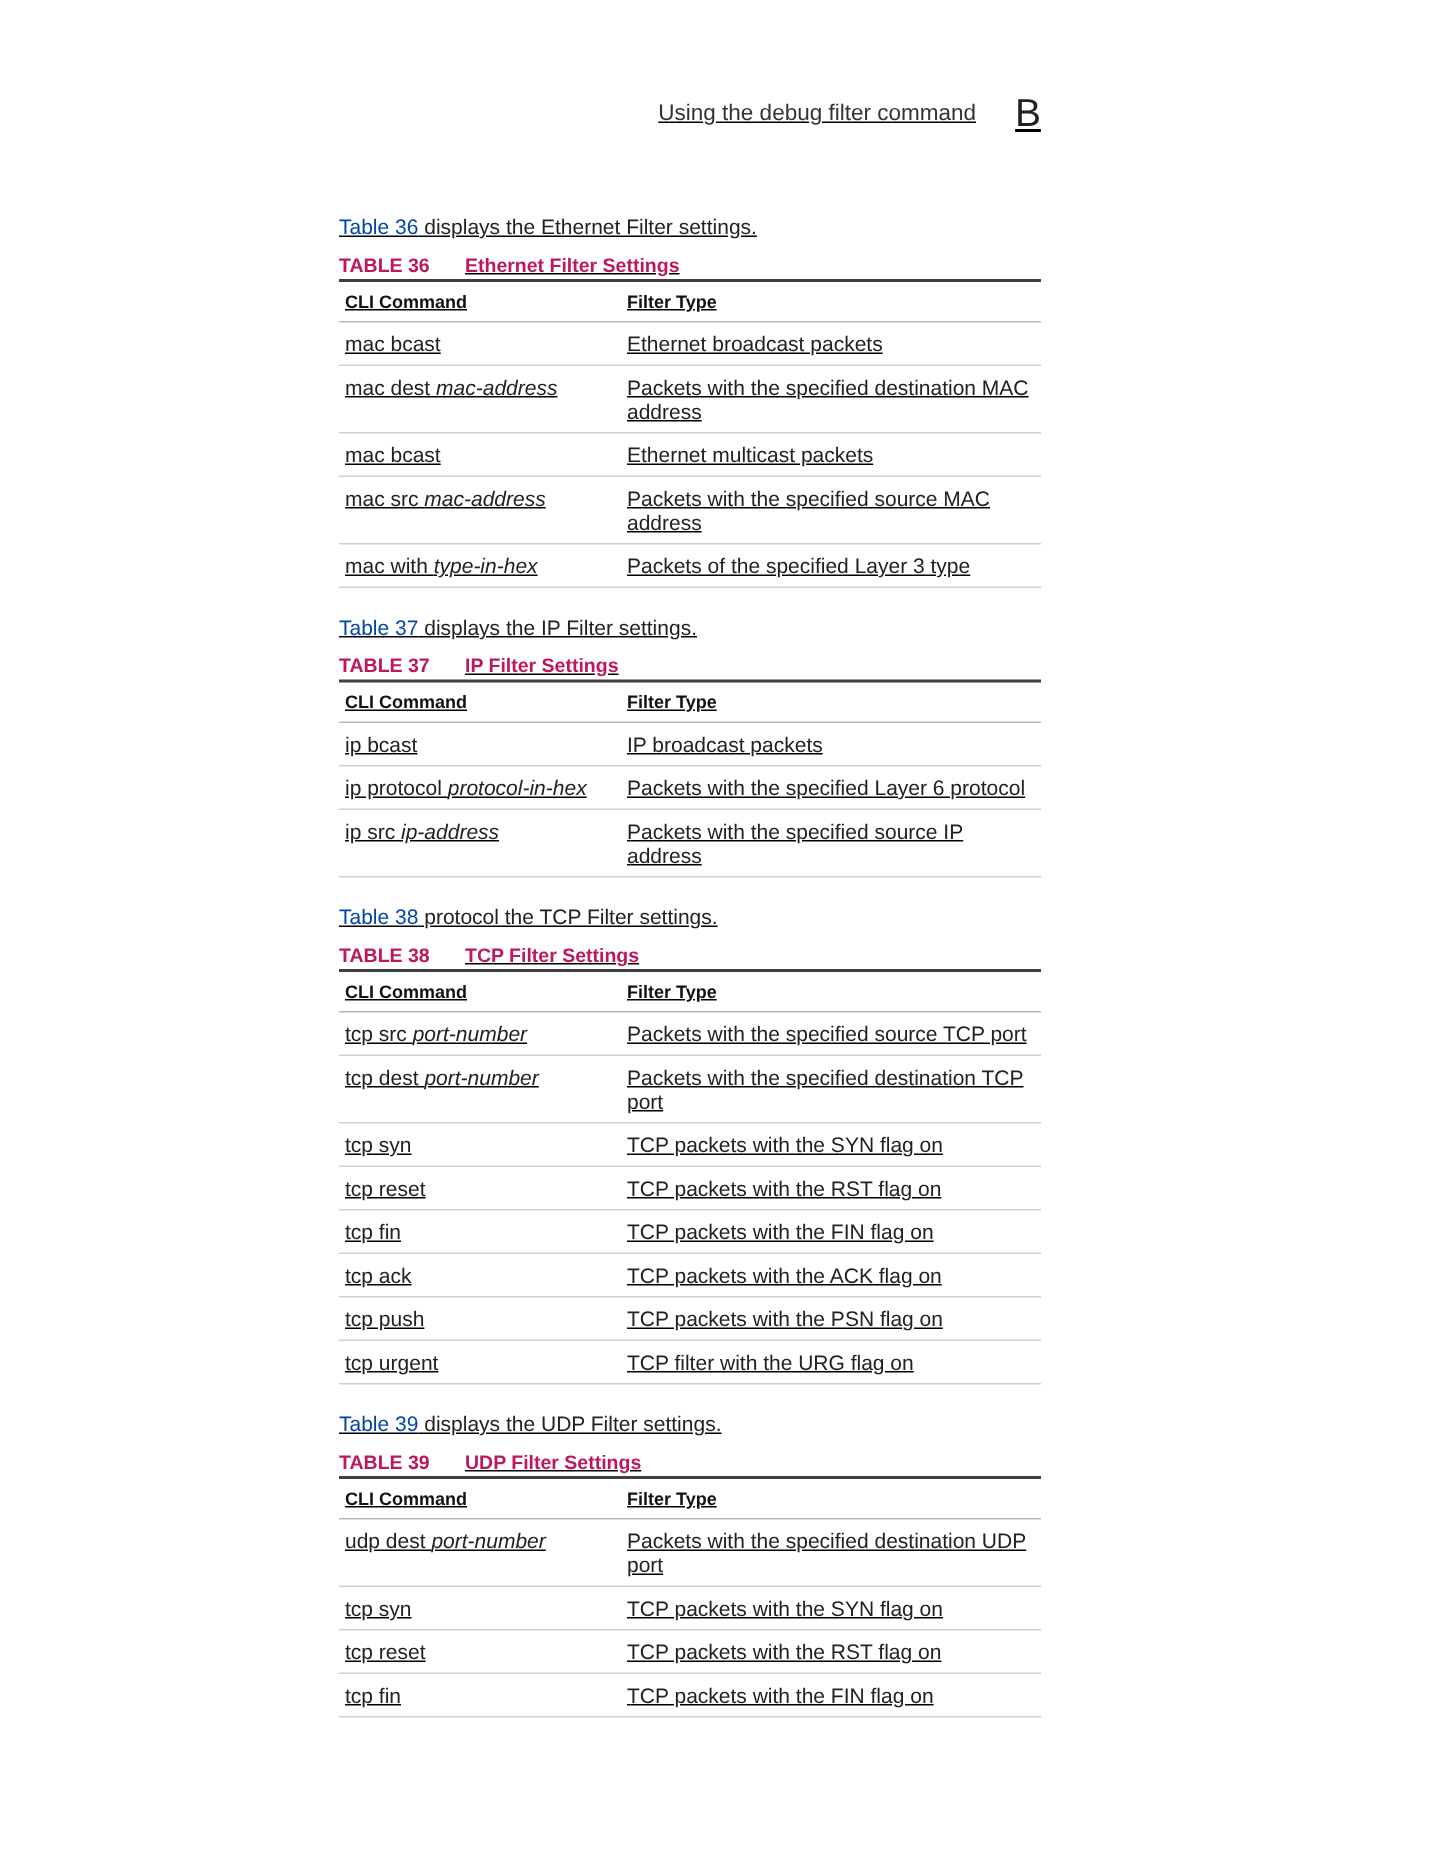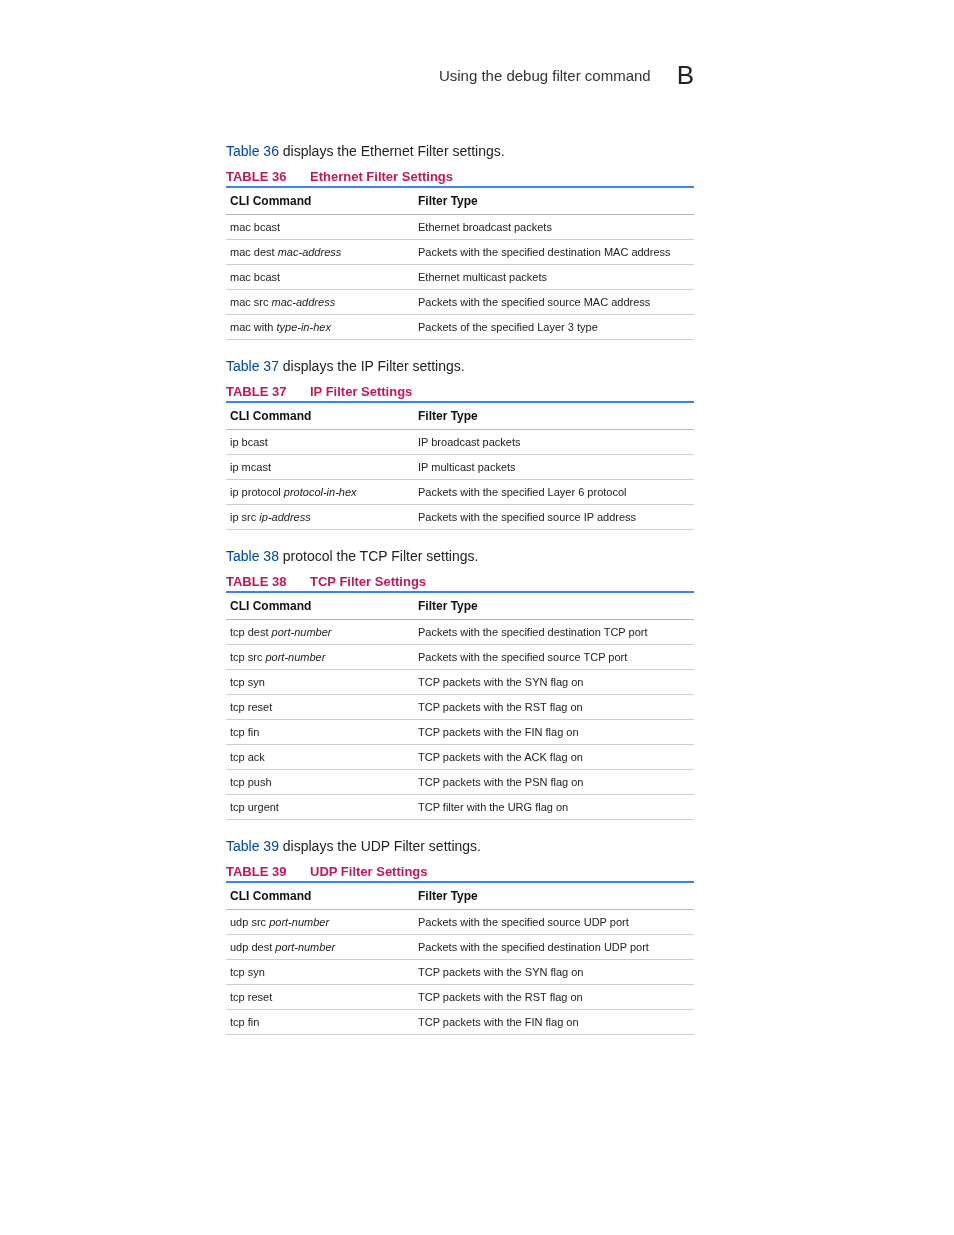--- a/index.html
+++ b/index.html
@@ -10,20 +10,21 @@
     font-family: Arial, Helvetica, sans-serif;
     color: #000;
     width: 954px;
   }
   .page {
     box-sizing: border-box;
     width: 790px;
     min-height: 1235px;
     padding: 60px 96px 60px 226px;
     position: relative;
+    text-decoration: underline;
   }
   .runhead {
     display: flex;
     justify-content: flex-end;
     align-items: center;
     gap: 26px;
     margin-bottom: 52px;
     font-size: 15px;
     color: #333;
   }
@@ -54,36 +55,36 @@
     display: inline-block;
     width: 84px;
   }
   table.filters {
     width: 100%;
     border-collapse: collapse;
     margin-top: 2px;
     font-size: 13px;
   }
   table.filters thead tr {
-    border-top: 2px solid #3b82f6;
+    border-top: 2px solid #404040;
     border-bottom: 1px solid #b7b7b7;
   }
   table.filters th {
     text-align: left;
     font-family: Arial, Helvetica, sans-serif;
     font-weight: 700;
     font-size: 12px;
     padding: 6px 4px 6px 4px;
     color: #111;
   }
   table.filters td {
     padding: 6px 4px;
     border-bottom: 1px solid #cfcfcf;
     font-family: Arial, Helvetica, sans-serif;
-    font-size: 11px;
+    font-size: 14px;
     color: #222;
     vertical-align: top;
   }
   table.filters td .ital {
     font-style: italic;
   }
   table.filters col.c1 { width: 188px; }
   table.filters col.c2 { }
 </style>
 </head>
@@ -145,24 +146,20 @@
             <th>CLI Command</th>
             <th>Filter Type</th>
           </tr>
         </thead>
         <tbody>
           <tr>
             <td><span>ip bcast</span></td>
             <td>IP broadcast packets</td>
           </tr>
           <tr>
-            <td><span>ip mcast</span></td>
-            <td>IP multicast packets</td>
-          </tr>
-          <tr>
             <td><span>ip protocol </span><span class="ital">protocol-in-hex</span></td>
             <td>Packets with the specified Layer 6 protocol</td>
           </tr>
           <tr>
             <td><span>ip src </span><span class="ital">ip-address</span></td>
             <td>Packets with the specified source IP address</td>
           </tr>
         </tbody>
       </table>
       <p class="intro-line"><span class="xref">Table 38</span><span> protocol the TCP Filter settings.</span></p>
@@ -173,28 +170,28 @@
           <col class="c2">
         </colgroup>
         <thead>
           <tr>
             <th>CLI Command</th>
             <th>Filter Type</th>
           </tr>
         </thead>
         <tbody>
           <tr>
+            <td><span>tcp src </span><span class="ital">port-number</span></td>
+            <td>Packets with the specified source TCP port</td>
+          </tr>
+          <tr>
             <td><span>tcp dest </span><span class="ital">port-number</span></td>
             <td>Packets with the specified destination TCP port</td>
           </tr>
           <tr>
-            <td><span>tcp src </span><span class="ital">port-number</span></td>
-            <td>Packets with the specified source TCP port</td>
-          </tr>
-          <tr>
             <td><span>tcp syn</span></td>
             <td>TCP packets with the SYN flag on</td>
           </tr>
           <tr>
             <td><span>tcp reset</span></td>
             <td>TCP packets with the RST flag on</td>
           </tr>
           <tr>
             <td><span>tcp fin</span></td>
             <td>TCP packets with the FIN flag on</td>
@@ -221,24 +218,20 @@
           <col class="c2">
         </colgroup>
         <thead>
           <tr>
             <th>CLI Command</th>
             <th>Filter Type</th>
           </tr>
         </thead>
         <tbody>
           <tr>
-            <td><span>udp src </span><span class="ital">port-number</span></td>
-            <td>Packets with the specified source UDP port</td>
-          </tr>
-          <tr>
             <td><span>udp dest </span><span class="ital">port-number</span></td>
             <td>Packets with the specified destination UDP port</td>
           </tr>
           <tr>
             <td><span>tcp syn</span></td>
             <td>TCP packets with the SYN flag on</td>
           </tr>
           <tr>
             <td><span>tcp reset</span></td>
             <td>TCP packets with the RST flag on</td>

